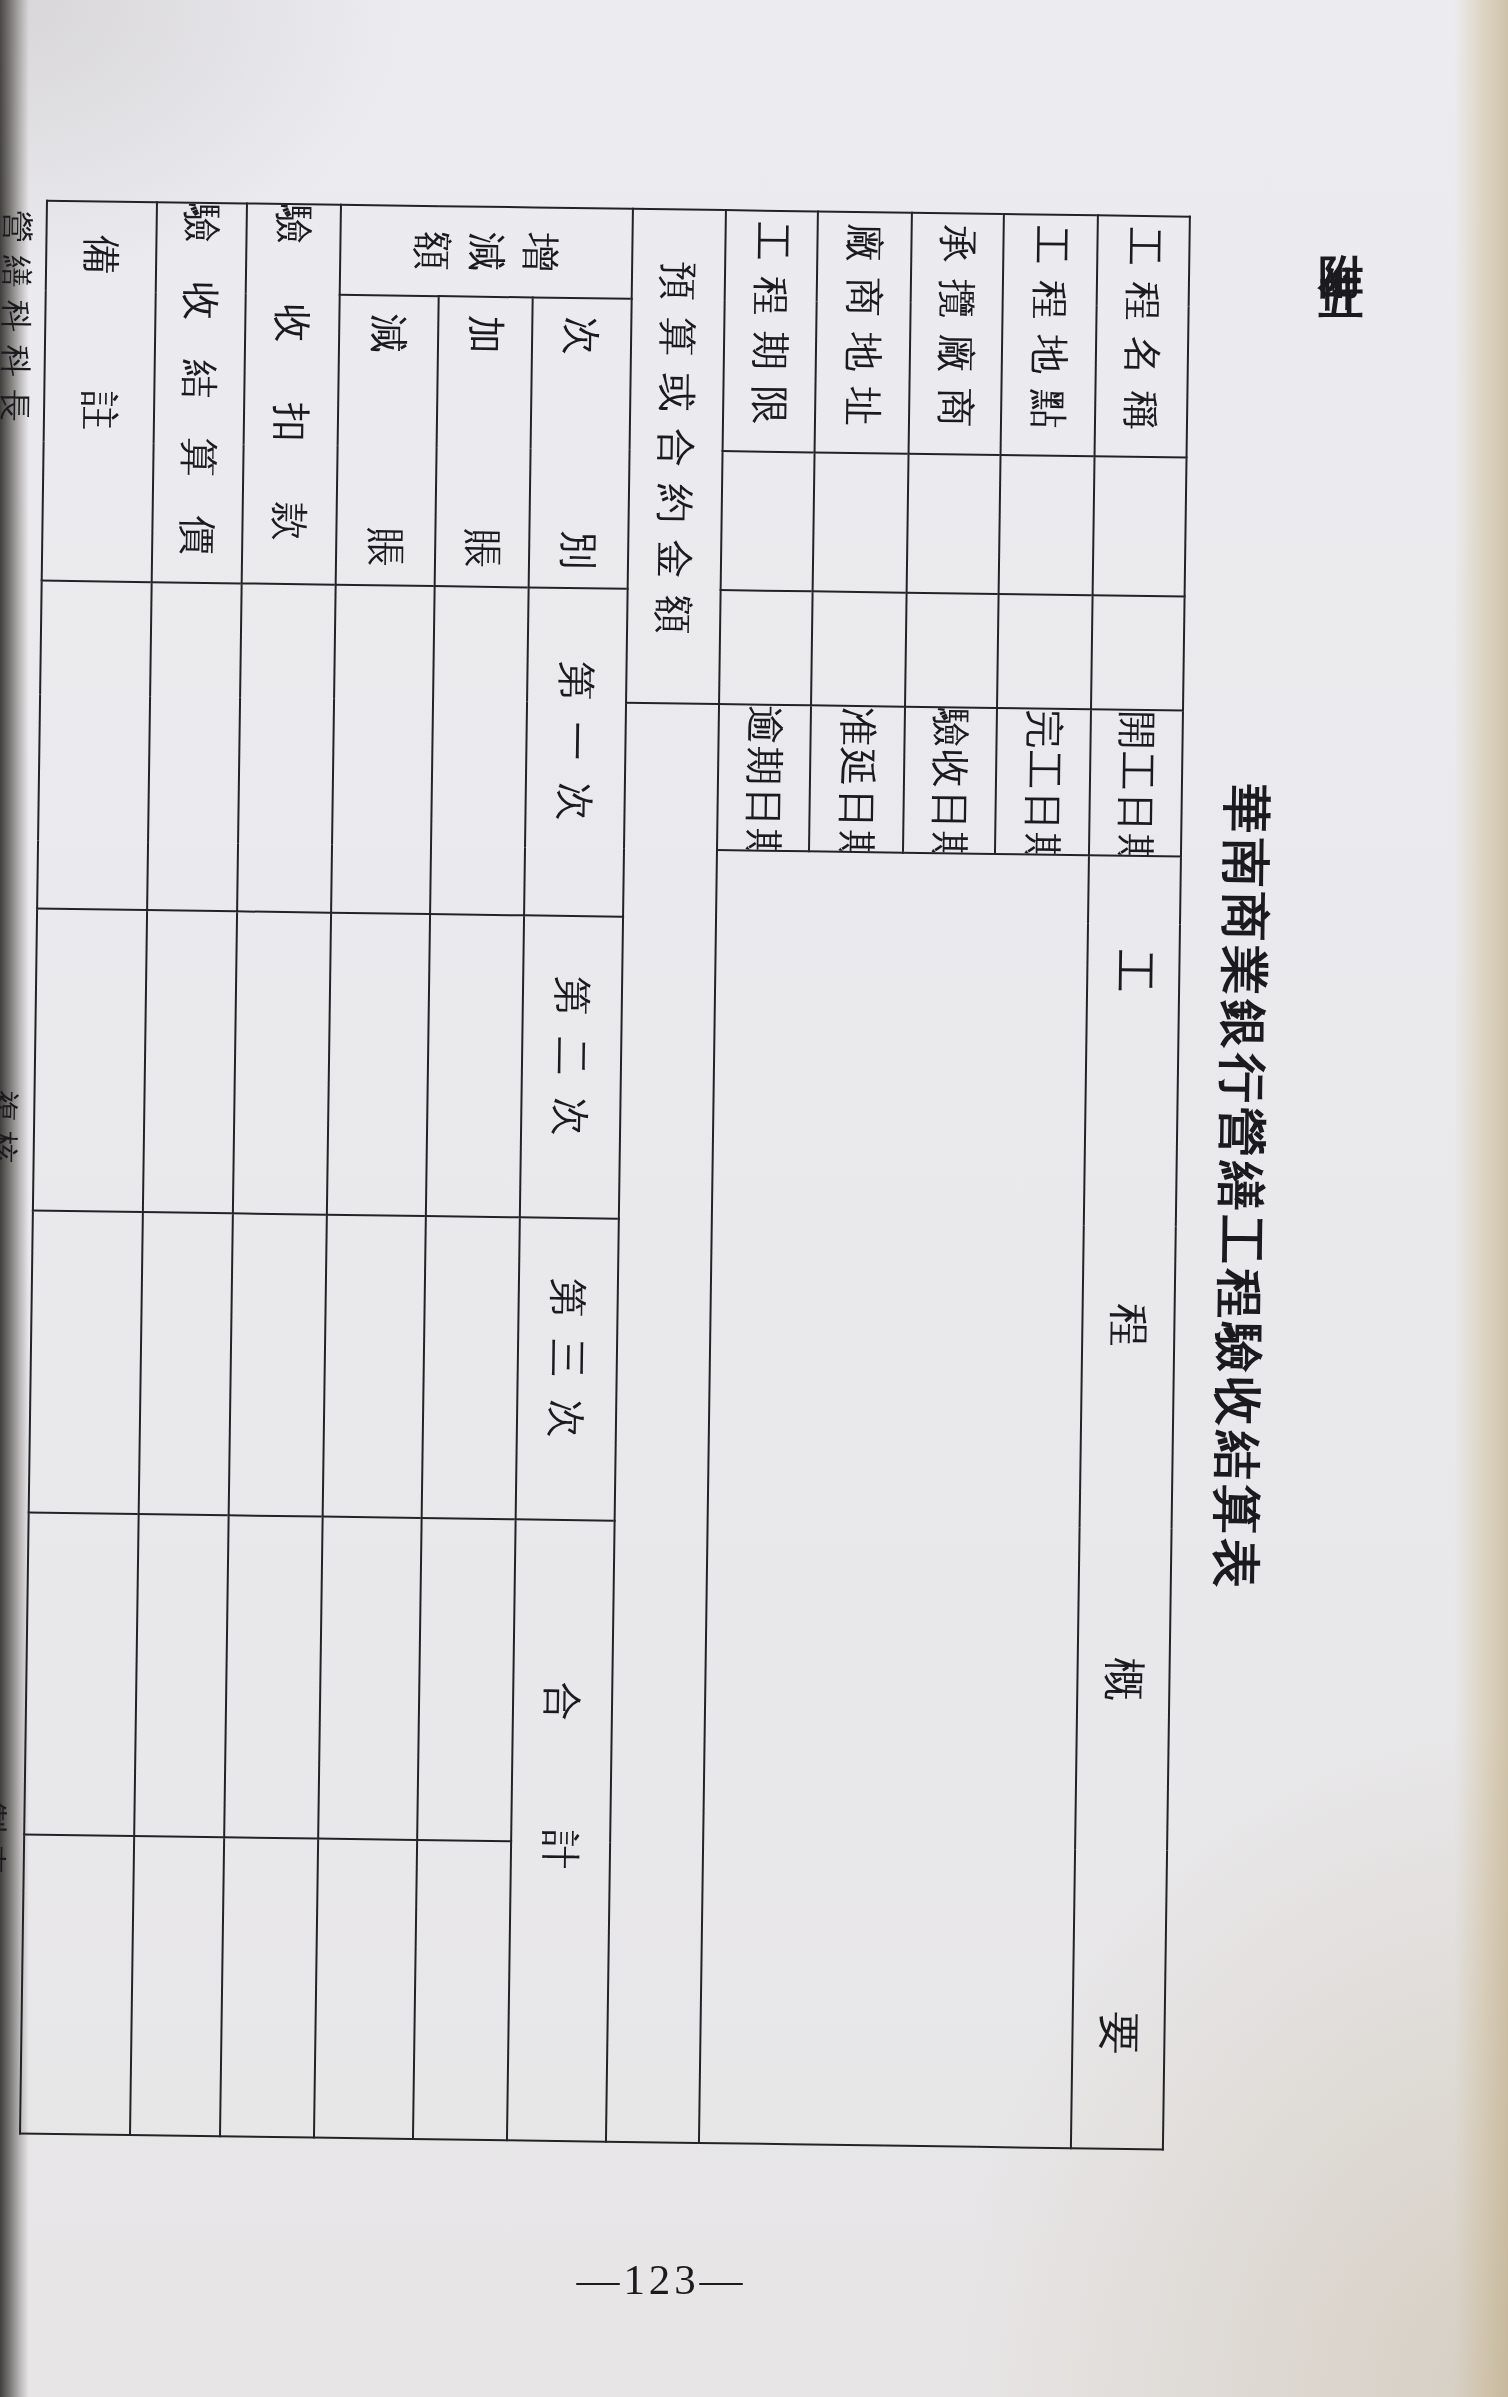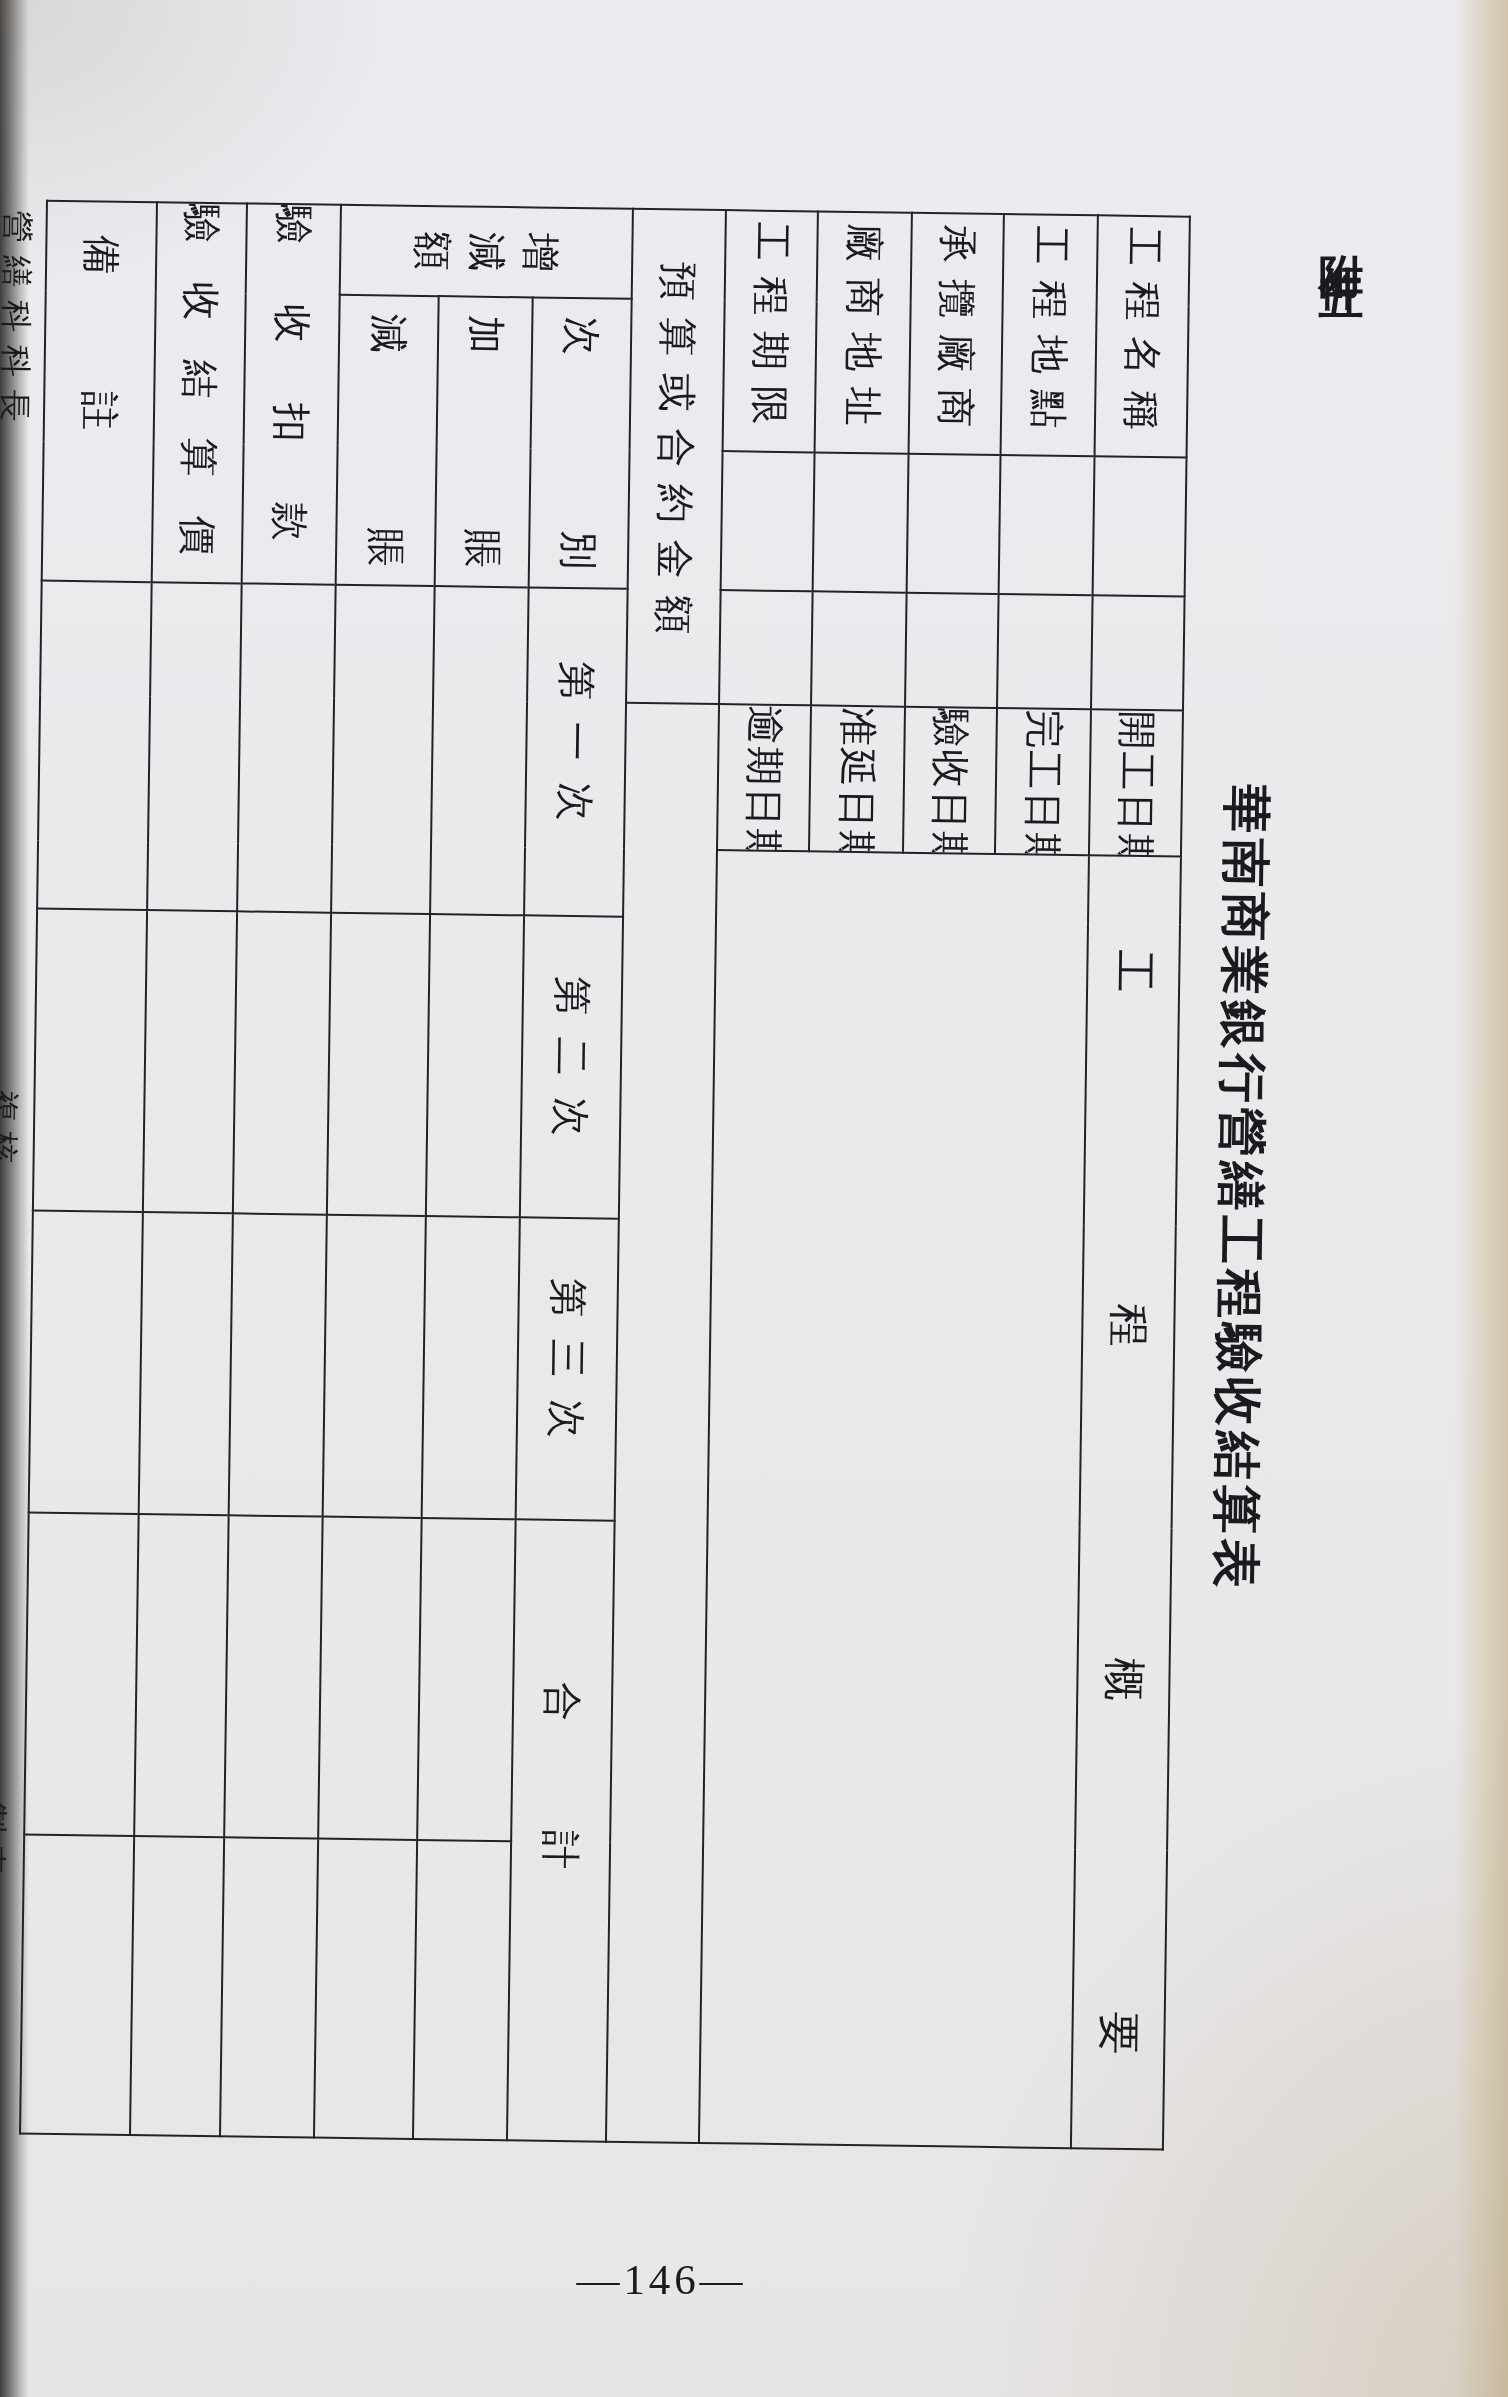--- a/index.html
+++ b/index.html
@@ -64,21 +64,21 @@
 <body>
 
 <div class="page">
   <div class="binding"></div>
   <div class="edge-right"></div>
   <div class="corner-br"></div>
   <div class="corner-tl"></div>
 
   <div class="attachment">附件五</div>
 
-  <div class="pageno">—146—</div>
+  <div class="pageno">—123—</div>
 
   <div class="form">
     <div class="form-title">華南商業銀行營繕工程驗收結算表</div>
 
     <table class="grid">
       <colgroup>
         <col style="width:90px">
           <col style="width:151px">
           <col style="width:139px">
         <col style="width:114px">

